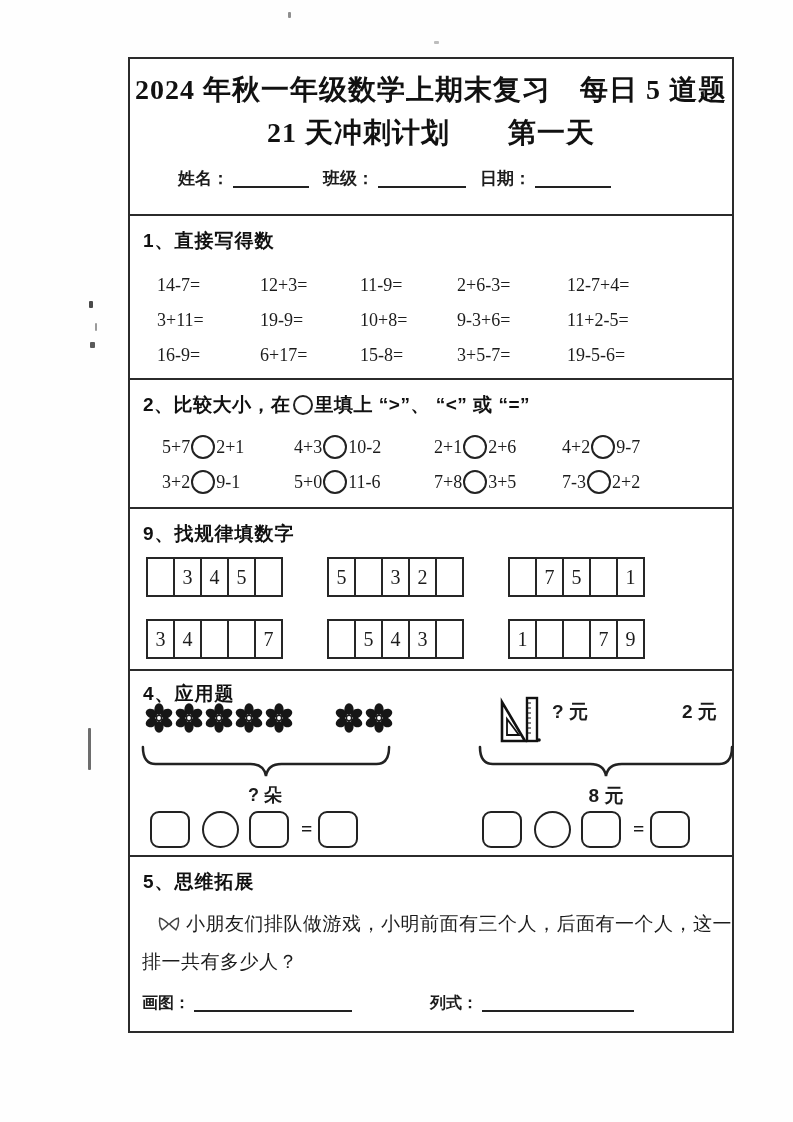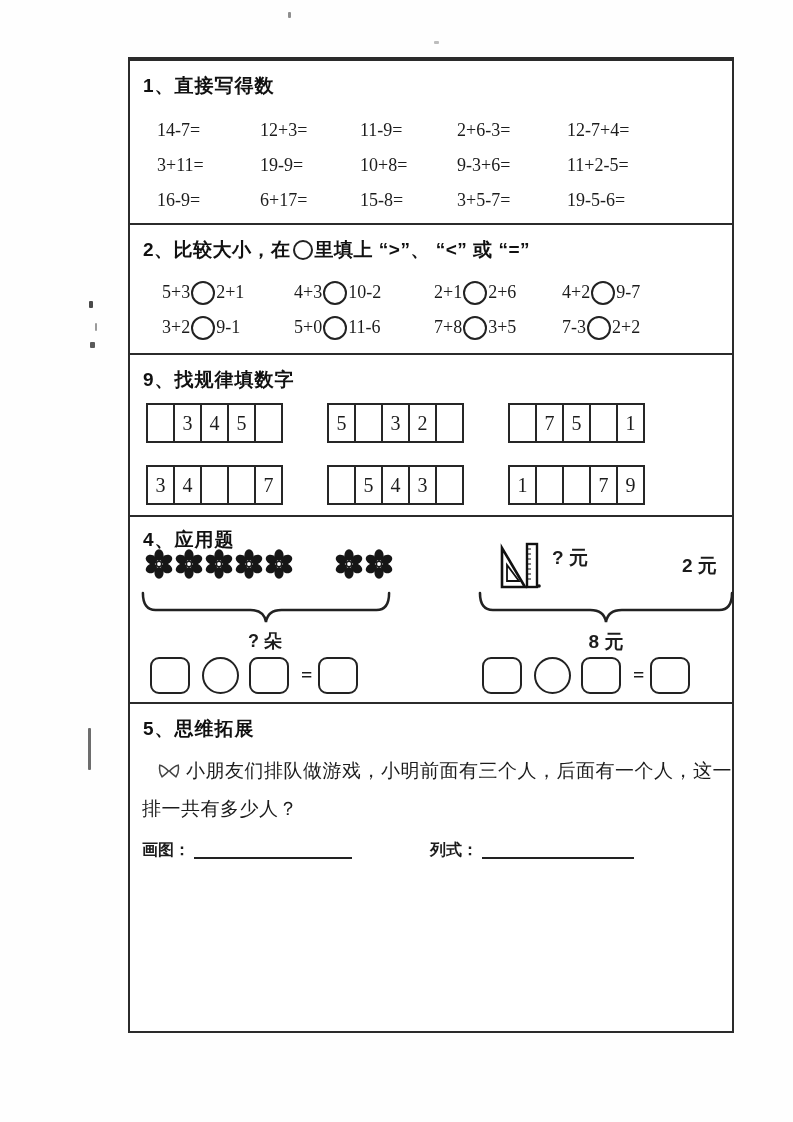--- a/index.html
+++ b/index.html
@@ -93,20 +93,32 @@
   <div class="art a1"></div>
   <div class="art a2"></div>
   <div class="art a3"></div>
   <div class="art a4"></div>
   <div class="art a5"></div>
   <div class="art a6"></div>
   <div class="art a7"></div>
 
   <div class="sheet">
 
+    <header class="hd">
+      <div class="title t1">2024 年秋一年级数学上期末复习　每日 5 道题</div>
+      <div class="title t2">21 天冲刺计划　　第一天</div>
+      <div class="info-row">
+        <span>姓名：</span>
+        <span class="blank bw76"></span>
+        <span>班级：</span>
+        <span class="blank bw88"></span>
+        <span>日期：</span>
+        <span class="blank bw76"></span>
+      </div>
+    </header>
 
     <section class="s s1">
       <h2>1、直接写得数</h2>
       <div class="calc-grid">
         <span class="expr">14-7=</span>
         <span class="expr">12+3=</span>
         <span class="expr">11-9=</span>
         <span class="expr">2+6-3=</span>
         <span class="expr">12-7+4=</span>
         <span class="expr">3+11=</span>
@@ -119,21 +131,21 @@
         <span class="expr">15-8=</span>
         <span class="expr">3+5-7=</span>
         <span class="expr">19-5-6=</span>
       </div>
     </section>
 
     <section class="s s2">
       <h2><span>2、比较大小，在</span><span class="hcircle"></span><span>里填上 “&gt;”、 “&lt;” 或 “=”</span></h2>
       <div class="cmp-row" style="margin-top:12px;">
         <span class="cmp">
-            <span>5+3</span>
+            <span>5+7</span>
             <span class="cmp-circle"></span>
             <span>2+1</span>
           </span>
         <span class="cmp">
             <span>4+3</span>
             <span class="cmp-circle"></span>
             <span>10-2</span>
           </span>
         <span class="cmp">
             <span>2+1</span>
@@ -318,21 +330,21 @@
       <svg class="abs" style="left:368px; top:24px; width:46px; height:50px;" viewBox="0 0 46 50">
         <g stroke="#111" fill="none">
           <rect x="29" y="3" width="10" height="43" stroke-width="2.4"></rect>
           <path d="M29 8h4 M29 13h4 M29 18h4 M29 23h4 M29 28h4 M29 33h4 M29 38h4" stroke-width="1.2"></path>
           <path d="M4 7 L4 46 L27 46 Z" stroke-width="2.6"></path>
           <path d="M9 24 L9 40 L21 40 Z" stroke-width="1.8"></path>
         </g>
         <circle cx="41" cy="45" r="1.8" fill="#111"></circle>
       </svg>
       <span class="price" style="left:422px; top:28px;">? 元</span>
-      <span class="price" style="left:552px; top:36px;">2 元</span>
+      <span class="price" style="left:552px; top:28px;">2 元</span>
       <div class="brace" style="left:347px; top:74px; width:258px;">
         <svg viewBox="0 0 260 34" preserveAspectRatio="none">
             <path d="M3 2 Q3 19 16 19 L114 19 Q128 19 130 31 Q132 19 146 19 L244 19 Q257 19 257 2" fill="none" stroke="#222" stroke-width="2.6" stroke-linecap="round"></path>
           </svg>
       </div>
       <div class="brace-label" style="left:347px; width:258px; top:112px; font-size:19px;">8 元</div>
       <div class="eq" style="left:352px; top:140px;">
         <span class="box"></span>
         <span class="ecirc"></span>
         <span class="box b2"></span>

